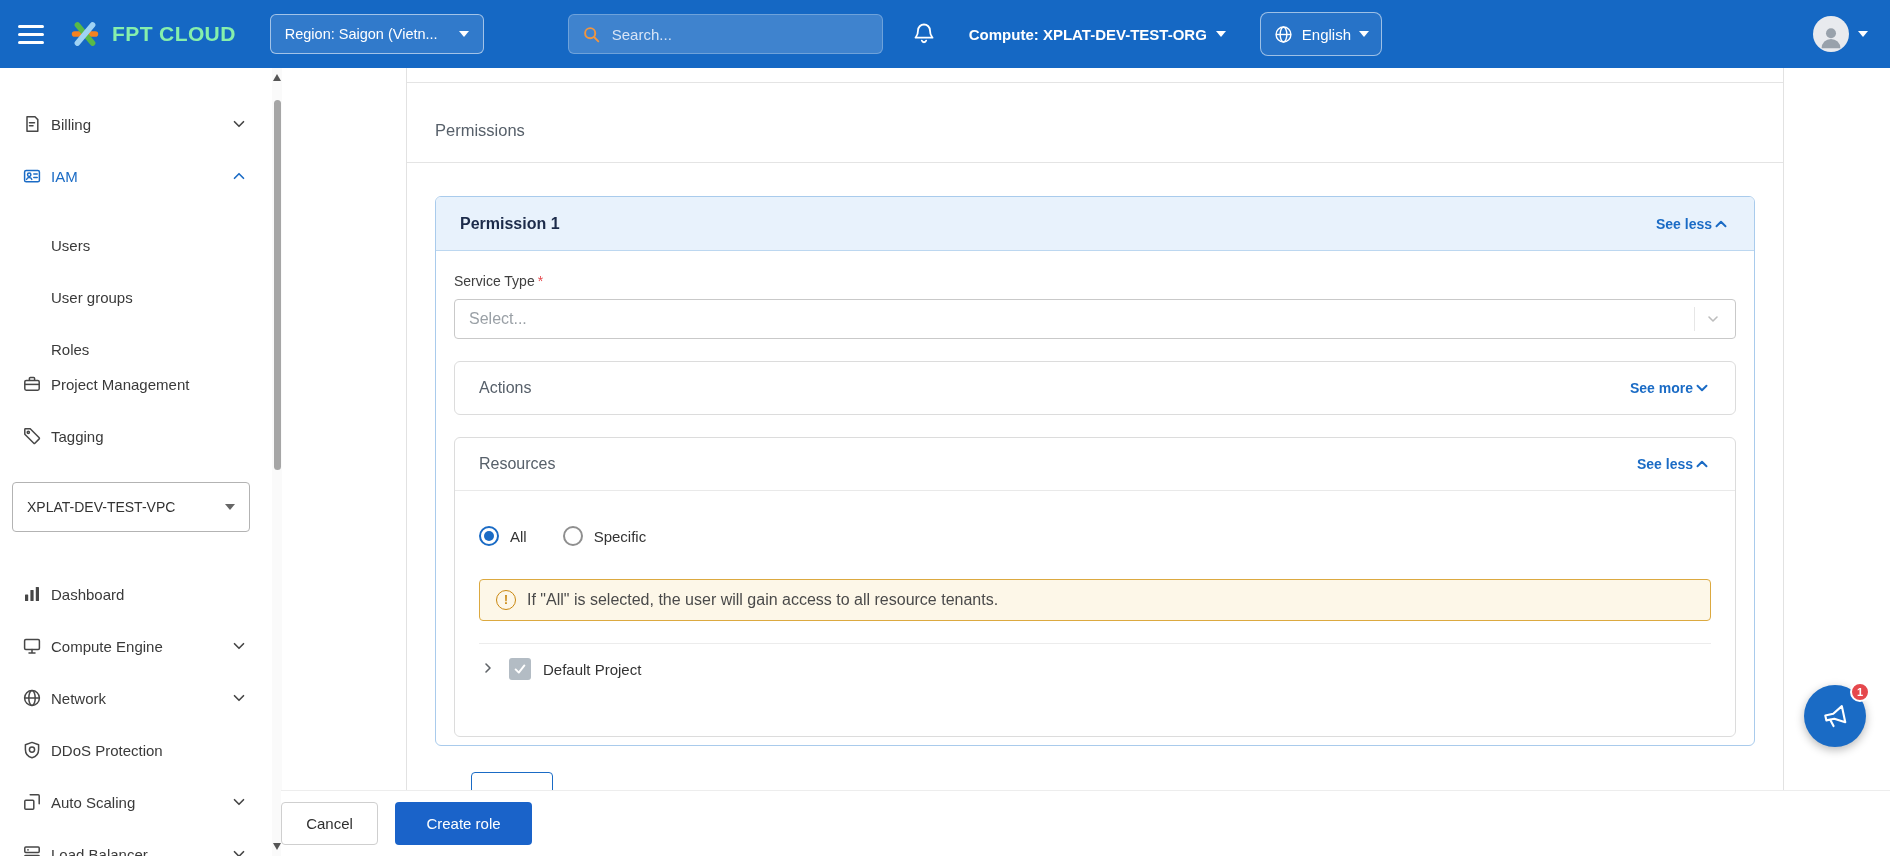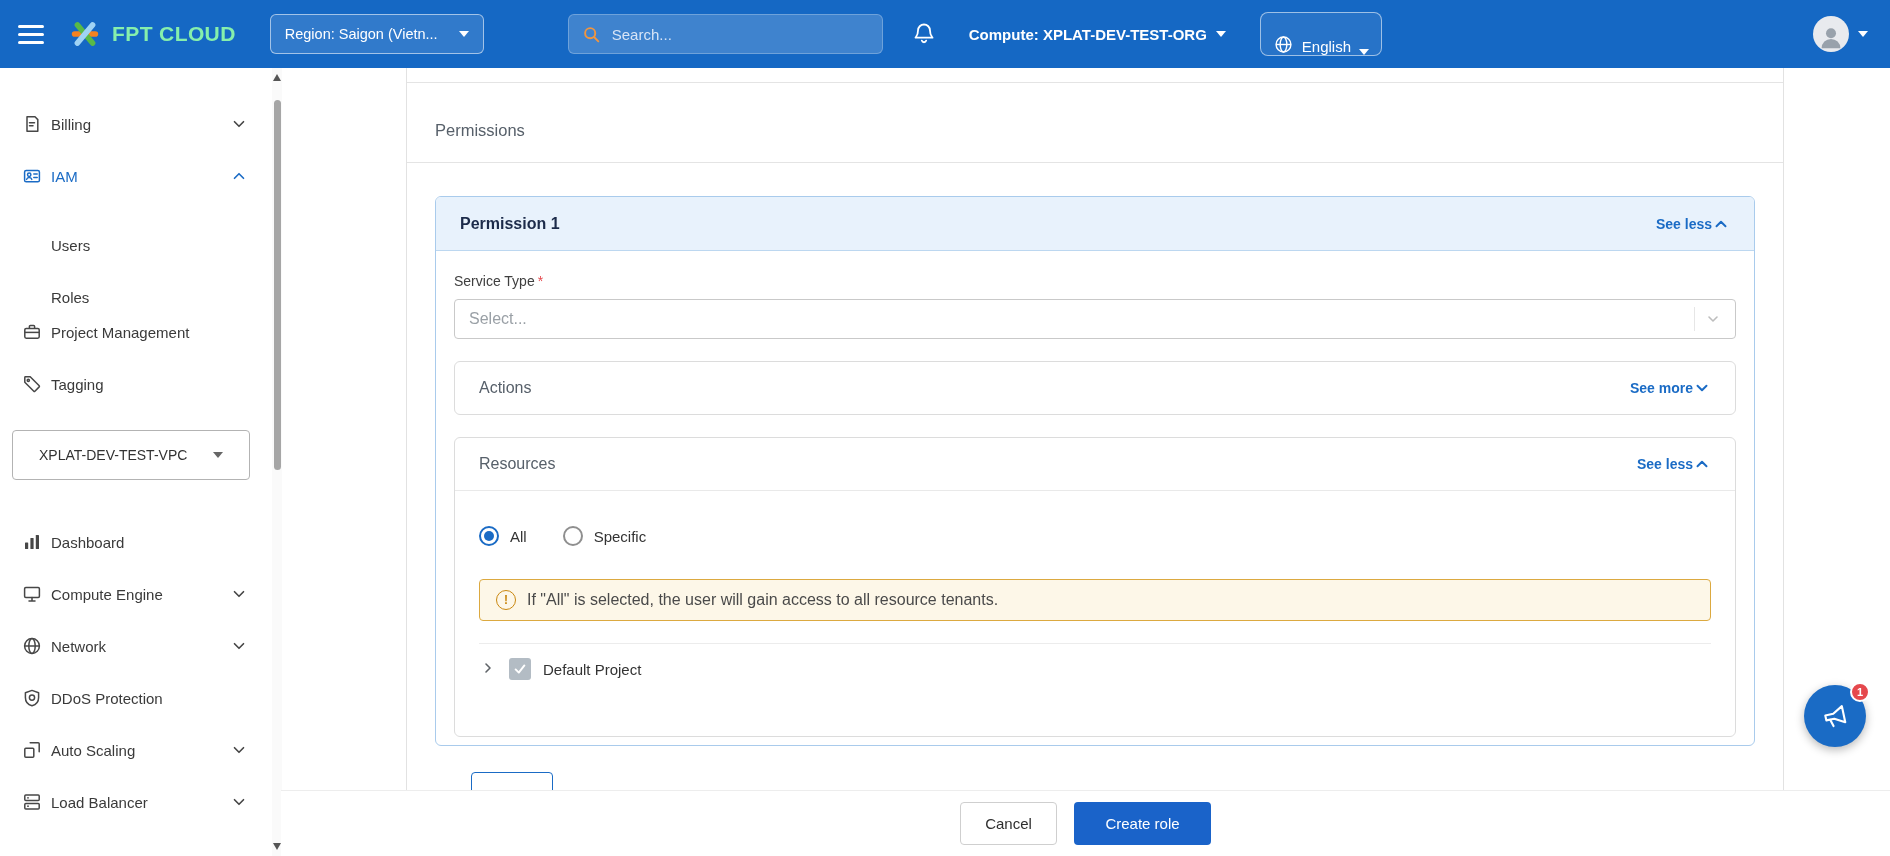--- a/index.html
+++ b/index.html
@@ -17,36 +17,36 @@
   .pill-project{margin-left:34px;width:226px}
   .pill-region{margin-left:34px;width:214px}
   .caret{width:0;height:0;border-left:5px solid transparent;border-right:5px solid transparent;border-top:6px solid #fff}
   .search{margin-left:84px;width:315px;height:40px;border-radius:6px;background:rgba(255,255,255,.18);border:1px solid rgba(255,255,255,.25);display:flex;align-items:center;padding:0 12px;gap:10px}
   .search svg{width:21px;height:21px;color:#f0953f;flex:0 0 auto}
   .search input{flex:1;background:transparent;border:none;outline:none;color:#fff;font-size:15px;font-family:"Liberation Sans",sans-serif}
   .search input::placeholder{color:#d7e4f6}
   .icon-btn{margin-left:26px;width:30px;height:30px;background:none;border:none;color:#fff;cursor:pointer}
   .icon-btn svg{width:24px;height:24px}
   .tenant{margin-left:30px;display:flex;align-items:center;gap:9px;background:none;border:none;color:#fff;font-size:15px;font-weight:700;cursor:pointer;font-family:"Liberation Sans",sans-serif}
-  .lang{margin-left:34px;height:44px;display:flex;align-items:flex-end;gap:8px;padding:0 12px;border:1px solid rgba(255,255,255,.55);border-radius:8px;background:rgba(255,255,255,.08);color:#fff;font-size:15px;cursor:pointer;font-family:"Liberation Sans",sans-serif}
+  .lang{margin-left:34px;height:44px;display:flex;align-items:center;gap:8px;padding:0 12px;border:1px solid rgba(255,255,255,.55);border-radius:8px;background:rgba(255,255,255,.08);color:#fff;font-size:15px;cursor:pointer;font-family:"Liberation Sans",sans-serif}
   .lang svg{width:21px;height:21px}
   .avatar-wrap{margin-left:auto;margin-right:22px;display:flex;align-items:center;gap:9px;cursor:pointer}
   .avatar{width:36px;height:36px;border-radius:50%;background:#e8eaee;overflow:hidden;display:flex;align-items:flex-end;justify-content:center}
   .avatar svg{width:30px;height:30px}
 
   
   .sidebar{position:absolute;top:76px;left:0;width:272px;bottom:0;background:#fff;padding-top:22px;overflow:hidden;z-index:2}
   .side-item{height:52px;display:flex;align-items:center;padding-left:22px;cursor:pointer;color:#3a3a3a;font-size:15px}
   .side-item .sicon{width:20px;height:20px;margin-right:9px;color:#474747;flex:0 0 auto}
   .side-item.active{color:#1a6bc5}
   .side-item.active .sicon,.side-item.active .chev{color:#1a6bc5}
   .slabel{white-space:nowrap}
   .chev{width:18px;height:18px;margin-left:auto;margin-right:24px;color:#454545;flex:0 0 auto}
   .side-sub{height:52px;display:flex;align-items:flex-end;padding-left:51px;cursor:pointer;color:#3a3a3a;font-size:15px}
-  .vpc-select{margin:20px 0 36px 12px;width:238px;height:50px;border:1px solid #b3b3b3;border-radius:4px;display:flex;align-items:center;padding:0 26px;font-size:14px;color:#333;cursor:pointer;background:#fff}
+  .vpc-select{margin:20px 0 36px 12px;width:238px;height:50px;border:1px solid #b3b3b3;border-radius:4px;display:flex;align-items:center;padding:0 14px;font-size:14px;color:#333;cursor:pointer;background:#fff}
   .vpc-caret{margin-left:auto;width:0;height:0;border-left:5px solid transparent;border-right:5px solid transparent;border-top:6px solid #666}
 
   
   .sb{position:absolute;top:68px;left:272px;width:10px;bottom:0;background:#fafafa;z-index:3}
   .sb-up{position:absolute;top:6px;left:1px;width:0;height:0;border-left:4px solid transparent;border-right:4px solid transparent;border-bottom:7px solid #555}
   .sb-down{position:absolute;bottom:6px;left:1px;width:0;height:0;border-left:4px solid transparent;border-right:4px solid transparent;border-top:7px solid #555}
   .sb-thumb{position:absolute;top:32px;left:1.5px;width:7px;height:370px;background:#a6a6a6;border-radius:4px}
 
   
   .content{position:absolute;top:68px;left:281px;right:0;bottom:0;background:#fff;overflow:hidden;z-index:1}
@@ -84,21 +84,21 @@
   .thin-divider{margin-top:22px;border-top:1px solid #ececec}
   .dp-row{height:50px;display:flex;align-items:center;gap:12px}
   .expand{background:none;border:none;cursor:pointer;color:#5f6368;width:18px;height:18px;padding:0}
   .expand svg{width:16px;height:16px}
   .checkbox{width:22px;height:22px;border-radius:3px;background:#b3bcc4;display:flex;align-items:center;justify-content:center;cursor:pointer;flex:0 0 auto}
   .checkbox svg{width:16px;height:16px}
   .dp-label{font-size:15px;color:#333}
   .partial-btn{position:absolute;left:64px;top:713px;width:82px;height:28px;border:1.5px solid #1a6bc5;border-radius:4px;background:#fff}
 
   
-  .footer{position:absolute;left:281px;right:0;bottom:0;height:66px;background:#fff;border-top:1px solid #ededed;display:flex;align-items:center;justify-content:center;gap:17px;z-index:6}
+  .footer{position:absolute;left:281px;right:0;bottom:0;height:66px;background:#fff;border-top:1px solid #ededed;display:flex;align-items:center;justify-content:flex-start;gap:17px;z-index:6}
   .btn-cancel{width:97px;height:43px;background:#fff;border:1px solid #cfcfcf;border-radius:4px;font-size:15px;color:#2f2f2f;cursor:pointer;font-family:"Liberation Sans",sans-serif}
   .btn-create{width:137px;height:43px;background:#1a63c9;border:none;border-radius:4px;font-size:15px;color:#fff;cursor:pointer;font-family:"Liberation Sans",sans-serif}
 
   
   .fab{position:absolute;left:1804px;top:685px;width:62px;height:62px;border-radius:50%;background:#1a6bc5;box-shadow:0 3px 10px rgba(0,0,0,.28);display:flex;align-items:center;justify-content:center;cursor:pointer;z-index:8}
   .fab svg{width:30px;height:30px}
   .fab-badge{position:absolute;top:-3px;right:-4px;min-width:20px;height:20px;border-radius:50%;background:#e5484d;border:2px solid #fff;color:#fff;font-size:11px;font-weight:700;display:flex;align-items:center;justify-content:center}
 </style>
 </head>
 <body>
@@ -191,20 +191,23 @@
         <path d="M11.8 8 h3.4 M11.8 11.4 h3.4" stroke-linecap="round"></path>
       </svg>
       <span class="slabel">IAM</span>
       <svg class="chev" viewBox="0 0 24 24" fill="none" stroke="currentColor" stroke-width="2.2">
           <polyline points="6 15 12 9 18 15" stroke-linecap="round" stroke-linejoin="round"></polyline>
         </svg>
     </div>
 
     <div class="side-sub">
       <span class="slabel">Users</span>
+    </div>
+    <div class="side-sub">
+      <span class="slabel">User groups</span>
     </div>
     <div class="side-sub">
       <span class="slabel">Roles</span>
     </div>
 
     <div class="side-item">
       <svg class="sicon" viewBox="0 0 20 20" fill="none" stroke="currentColor" stroke-width="1.5">
         <rect x="2.8" y="6.4" width="14.4" height="9.8" rx="1.4"></rect>
         <path d="M7.4 6.4 V4.6 a1 1 0 0 1 1 -1 h3.2 a1 1 0 0 1 1 1 V6.4"></path>
         <path d="M2.8 10.4 h14.4"></path>

